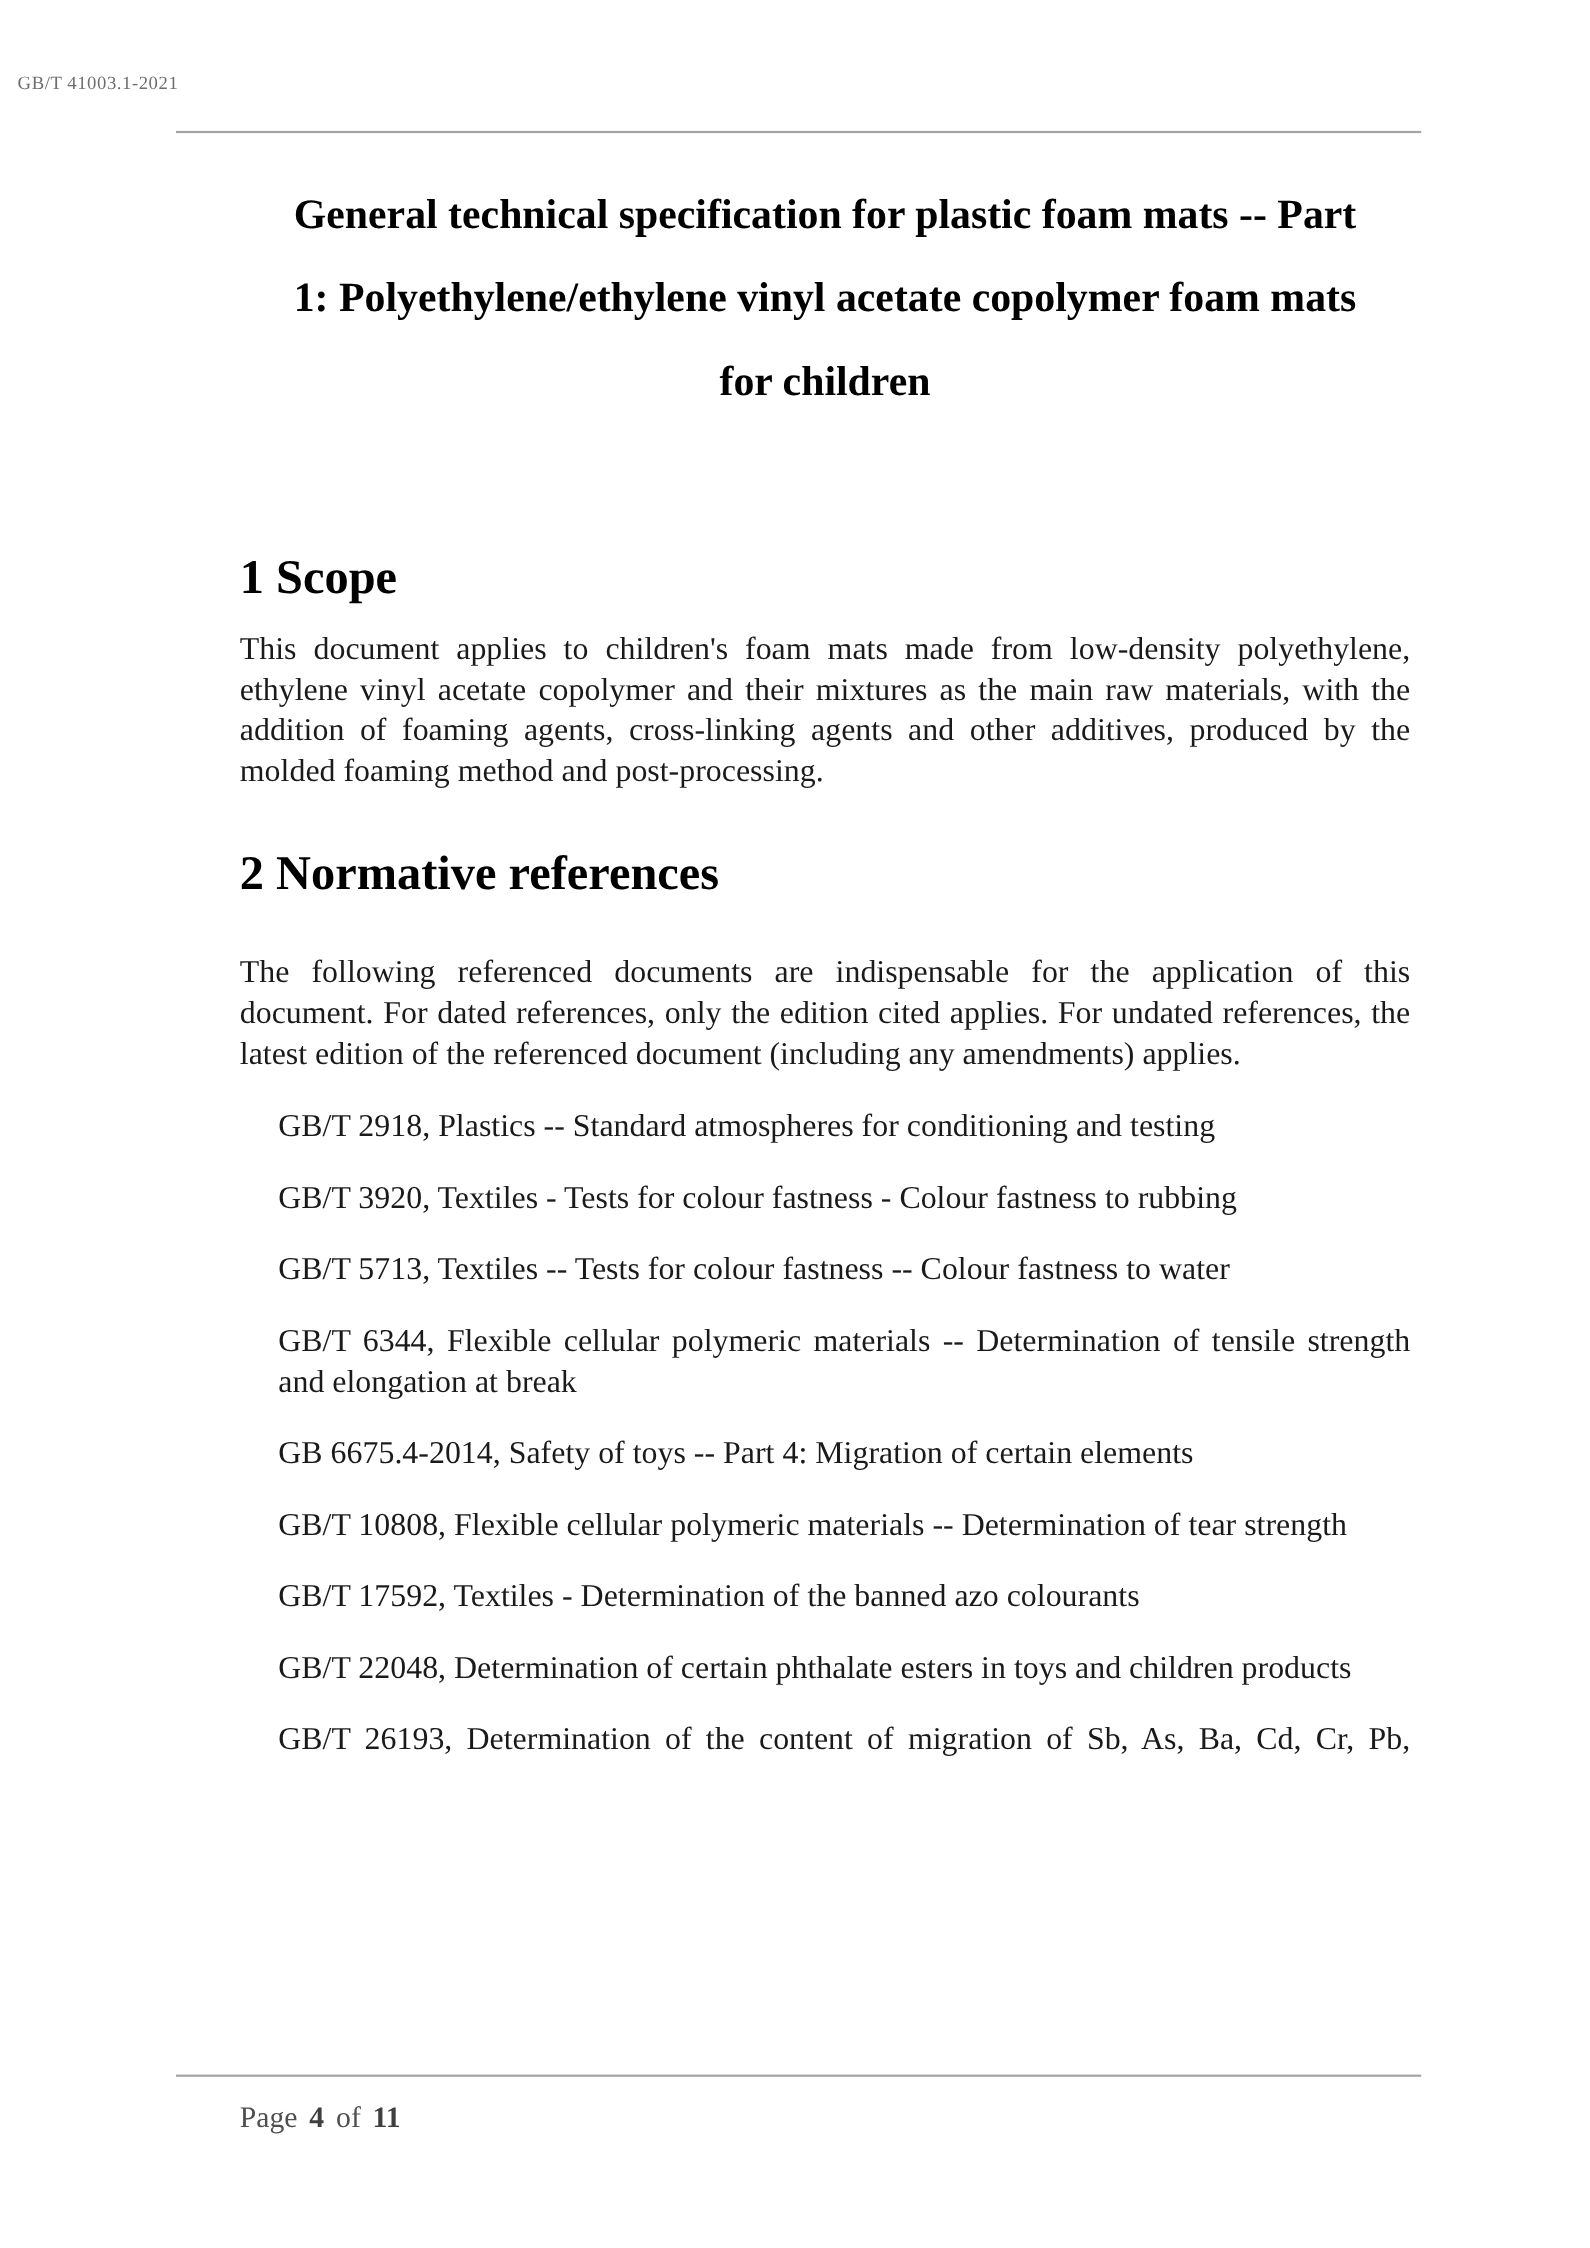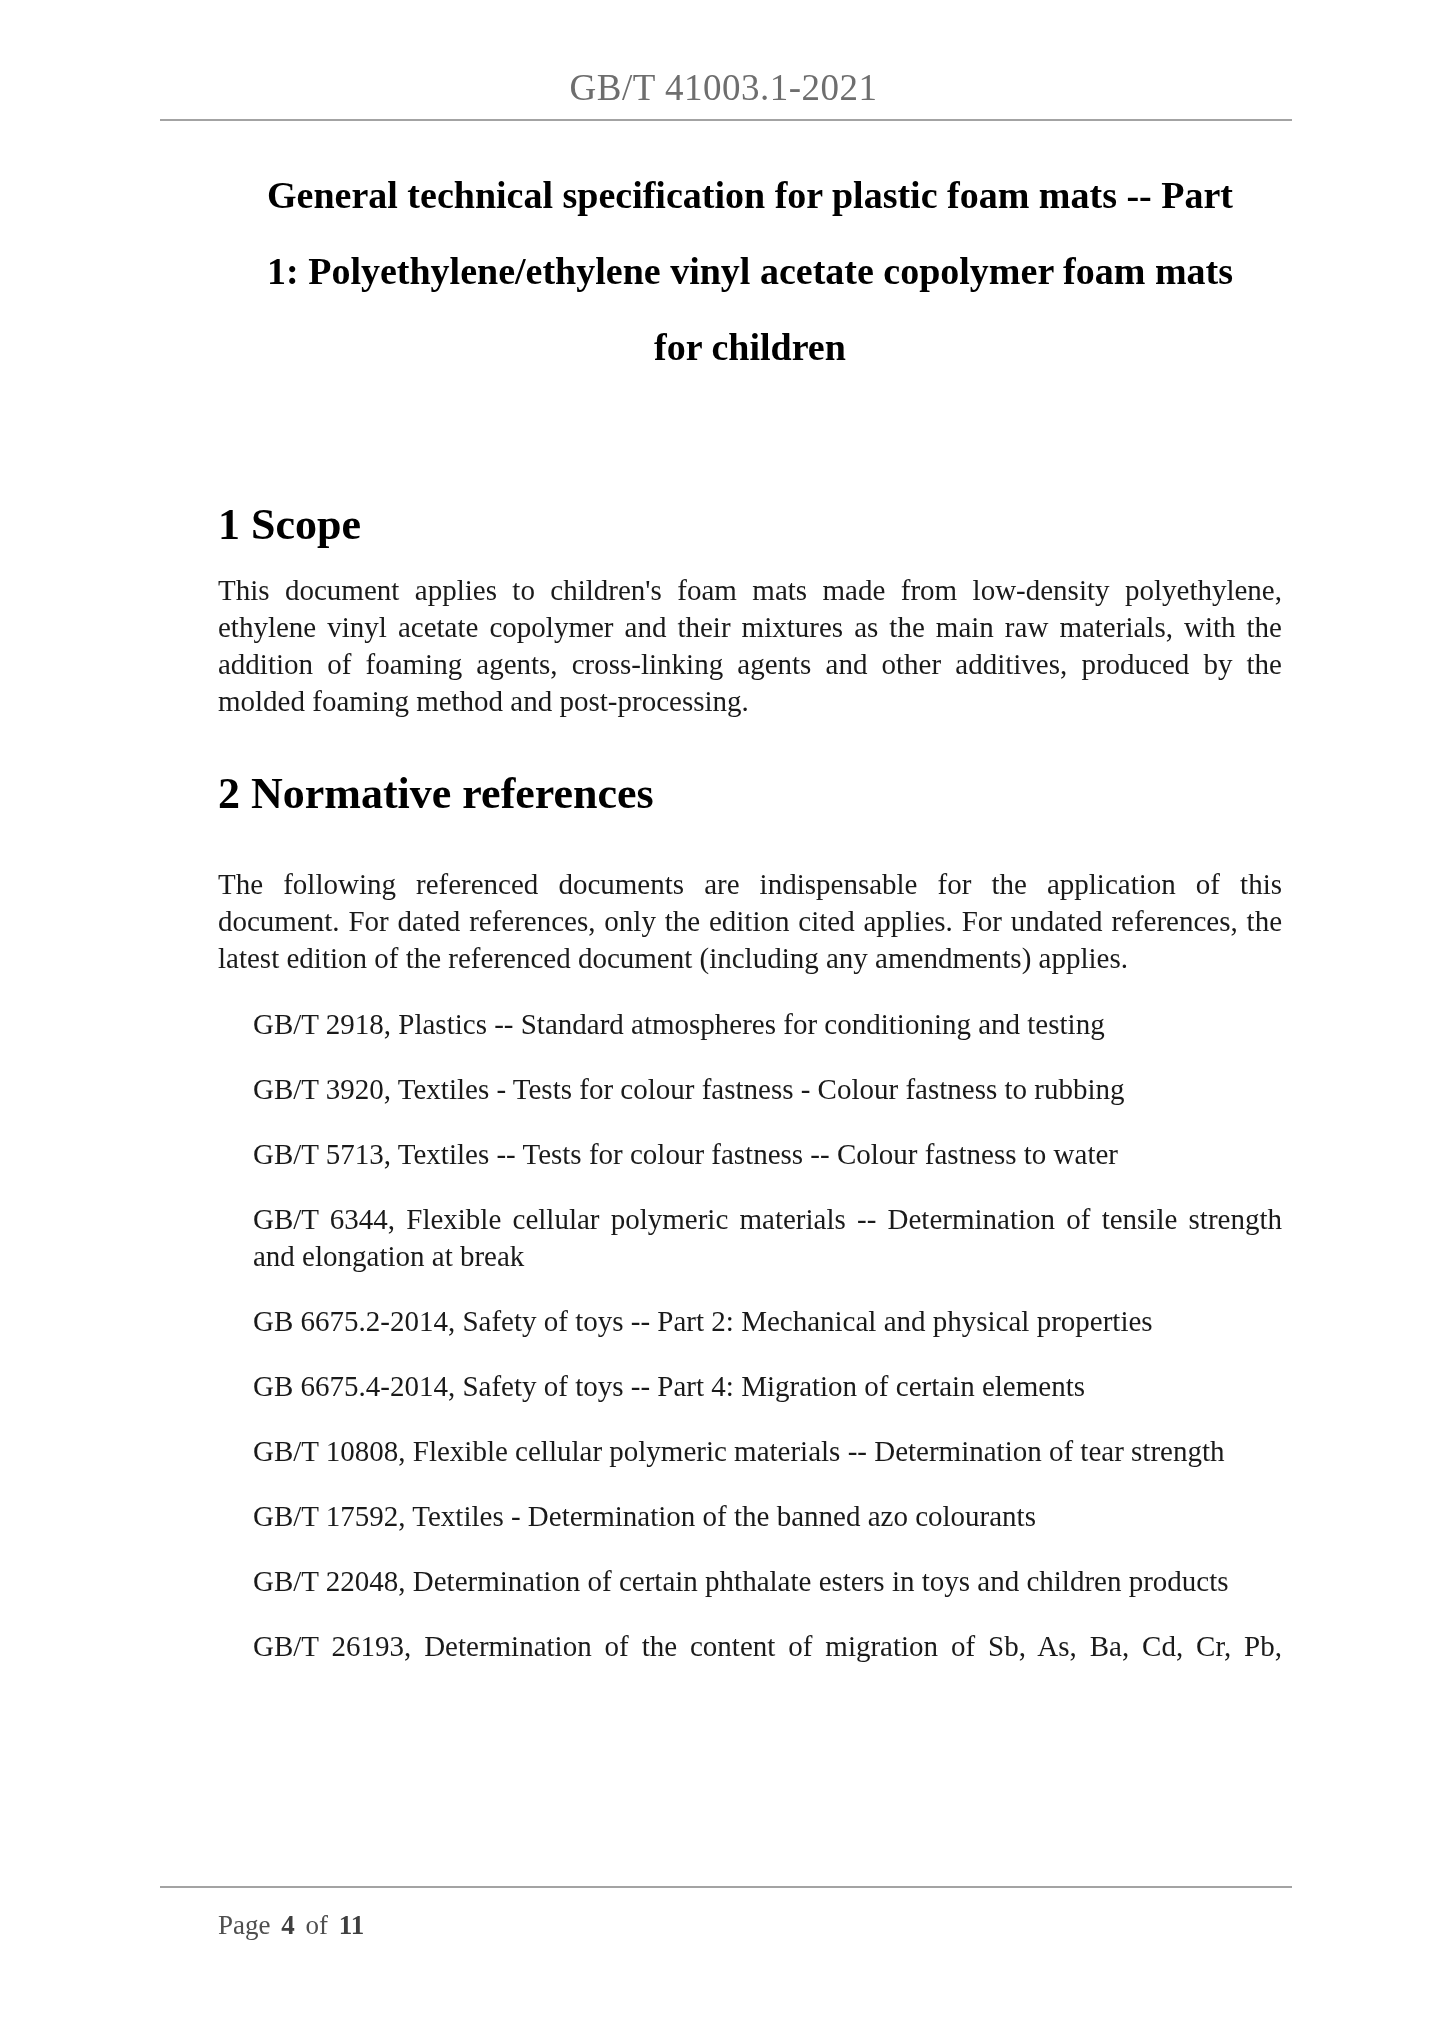--- a/index.html
+++ b/index.html
@@ -10,23 +10,23 @@
     margin: 0 auto;
     background: #ffffff;
     font-family: "Liberation Serif", "DejaVu Serif", serif;
     color: #1a1a1a;
     overflow: hidden;
   }
 
   
   .header-text {
     position: absolute;
-    top: 66px; left: 2px; right: 0;
-    text-align: center;
-    font-size: 37px;
+    top: 66px; left: 16px; right: 0;
+    text-align: left;
+    font-size: 17px;
     color: #6e6e6e;
     letter-spacing: 0.5px;
   }
   .header-rule {
     position: absolute;
     top: 119px; left: 160px;
     width: 1132px; height: 2px;
     background: #a3a3a3;
   }
 
@@ -121,21 +121,20 @@
 
     <div class="section-heading heading-normative">2 Normative references</div>
 
     <p class="para first-after-heading">The following referenced documents are indispensable for the application of this document. For dated references, only the edition cited applies. For undated references, the latest edition of the referenced document (including any amendments) applies.</p>
 
     <ul class="ref-list">
       <li class="ref-item"><span class="ref-code">GB/T 2918,</span> <span class="ref-title">Plastics -- Standard atmospheres for conditioning and testing</span></li>
       <li class="ref-item"><span class="ref-code">GB/T 3920,</span> <span class="ref-title">Textiles - Tests for colour fastness - Colour fastness to rubbing</span></li>
       <li class="ref-item"><span class="ref-code">GB/T 5713,</span> <span class="ref-title">Textiles -- Tests for colour fastness -- Colour fastness to water</span></li>
       <li class="ref-item"><span class="ref-code">GB/T 6344,</span> <span class="ref-title">Flexible cellular polymeric materials -- Determination of tensile strength and elongation at break</span></li>
-      <li class="ref-item"><span class="ref-code">GB 6675.2-2014,</span> <span class="ref-title">Safety of toys -- Part 2: Mechanical and physical properties</span></li>
       <li class="ref-item"><span class="ref-code">GB 6675.4-2014,</span> <span class="ref-title">Safety of toys -- Part 4: Migration of certain elements</span></li>
       <li class="ref-item"><span class="ref-code">GB/T 10808,</span> <span class="ref-title">Flexible cellular polymeric materials -- Determination of tear strength</span></li>
       <li class="ref-item"><span class="ref-code">GB/T 17592,</span> <span class="ref-title">Textiles - Determination of the banned azo colourants</span></li>
       <li class="ref-item"><span class="ref-code">GB/T 22048,</span> <span class="ref-title">Determination of certain phthalate esters in toys and children products</span></li>
       <li class="ref-item stretch-last"><span class="ref-code">GB/T 26193,</span> <span class="ref-title">Determination of the content of migration of Sb, As, Ba, Cd, Cr, Pb,</span></li>
     </ul>
 
   </div>
 
   <div class="footer">

